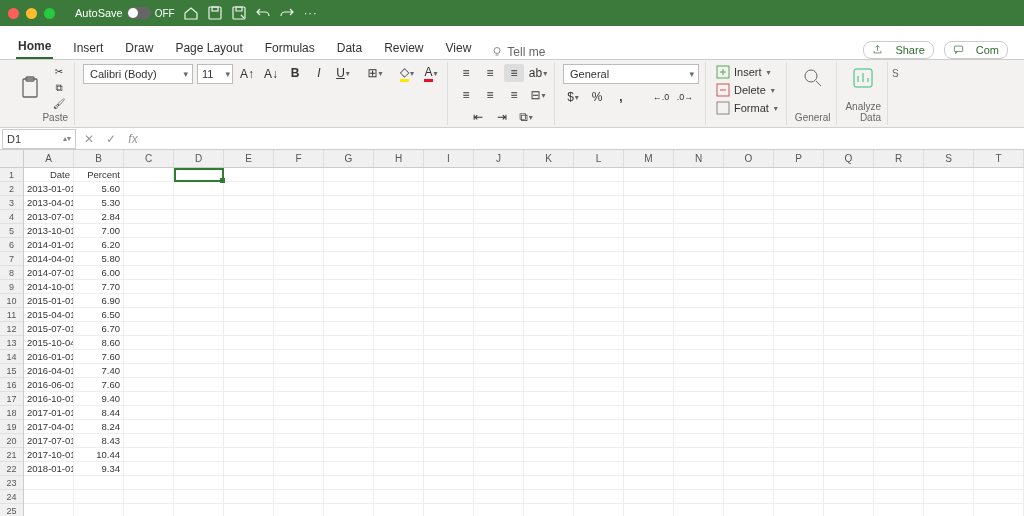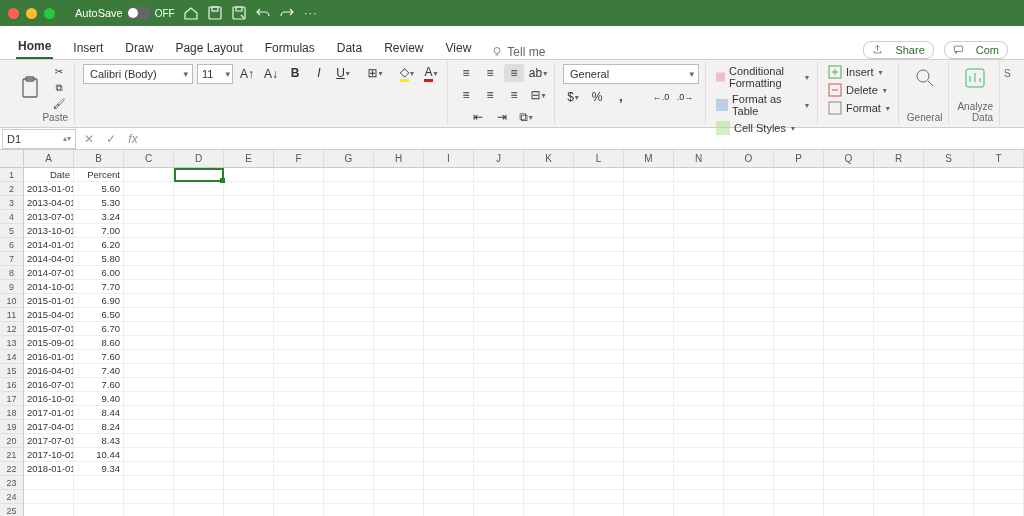--- a/index.html
+++ b/index.html
@@ -216,42 +216,20 @@
     <span class="ic">
             <b>,</b>
           </span>
     <span style="width:12px"></span>
     <span class="ic" style="font-size:9px">←.0</span>
     <span class="ic" style="font-size:9px">.0→</span>
    </div>
   </div>
  </div>
 
- <div class="group">
-  <div class="gtop" style="flex-direction:column;gap:2px;align-items:flex-start">
-   <div class="stylerow dd">
-          <svg viewBox="0 0 14 14">
-            <rect width="14" height="14" fill="#e8a" opacity=".5"></rect>
-          </svg>
-          <span>Conditional Formatting</span>
-        </div>
-   <div class="stylerow dd">
-          <svg viewBox="0 0 14 14">
-            <rect width="14" height="14" fill="#8ad" opacity=".5"></rect>
-          </svg>
-          <span>Format as Table</span>
-        </div>
-   <div class="stylerow dd">
-          <svg viewBox="0 0 14 14">
-            <rect width="14" height="14" fill="#ad8" opacity=".5"></rect>
-          </svg>
-          <span>Cell Styles</span>
-        </div>
-  </div>
- </div>
 
  <div class="group">
   <div class="gtop" style="flex-direction:column;gap:2px;align-items:flex-start">
    <div class="cellbtn dd">
           <svg width="14" height="14" viewBox="0 0 14 14">
             <rect x="1" y="1" width="12" height="12" fill="none" stroke="#5a5"></rect>
             <path d="M7 4v6M4 7h6" stroke="#5a5"></path>
           </svg>
           <span>Insert</span>
         </div>
@@ -427,21 +405,21 @@
           <div class="cell"></div>
           <div class="cell"></div>
           <div class="cell"></div>
           <div class="cell"></div>
           <div class="cell"></div>
           <div class="cell"></div>
           <div class="cell"></div>
         </div>
         <div class="cellrow">
           <div class="cell r">2013-07-01</div>
-          <div class="cell r">3.24</div>
+          <div class="cell r">2.84</div>
           <div class="cell"></div>
           <div class="cell"></div>
           <div class="cell"></div>
           <div class="cell"></div>
           <div class="cell"></div>
           <div class="cell"></div>
           <div class="cell"></div>
           <div class="cell"></div>
           <div class="cell"></div>
           <div class="cell"></div>
@@ -624,21 +602,21 @@
           <div class="cell"></div>
           <div class="cell"></div>
           <div class="cell"></div>
           <div class="cell"></div>
           <div class="cell"></div>
           <div class="cell"></div>
           <div class="cell"></div>
           <div class="cell"></div>
         </div>
         <div class="cellrow">
-          <div class="cell r">2015-09-01</div>
+          <div class="cell r">2015-10-04</div>
           <div class="cell r">8.60</div>
           <div class="cell"></div>
           <div class="cell"></div>
           <div class="cell"></div>
           <div class="cell"></div>
           <div class="cell"></div>
           <div class="cell"></div>
           <div class="cell"></div>
           <div class="cell"></div>
           <div class="cell"></div>
@@ -690,21 +668,21 @@
           <div class="cell"></div>
           <div class="cell"></div>
           <div class="cell"></div>
           <div class="cell"></div>
           <div class="cell"></div>
           <div class="cell"></div>
           <div class="cell"></div>
           <div class="cell"></div>
         </div>
         <div class="cellrow">
-          <div class="cell r">2016-07-01</div>
+          <div class="cell r">2016-06-01</div>
           <div class="cell r">7.60</div>
           <div class="cell"></div>
           <div class="cell"></div>
           <div class="cell"></div>
           <div class="cell"></div>
           <div class="cell"></div>
           <div class="cell"></div>
           <div class="cell"></div>
           <div class="cell"></div>
           <div class="cell"></div>

